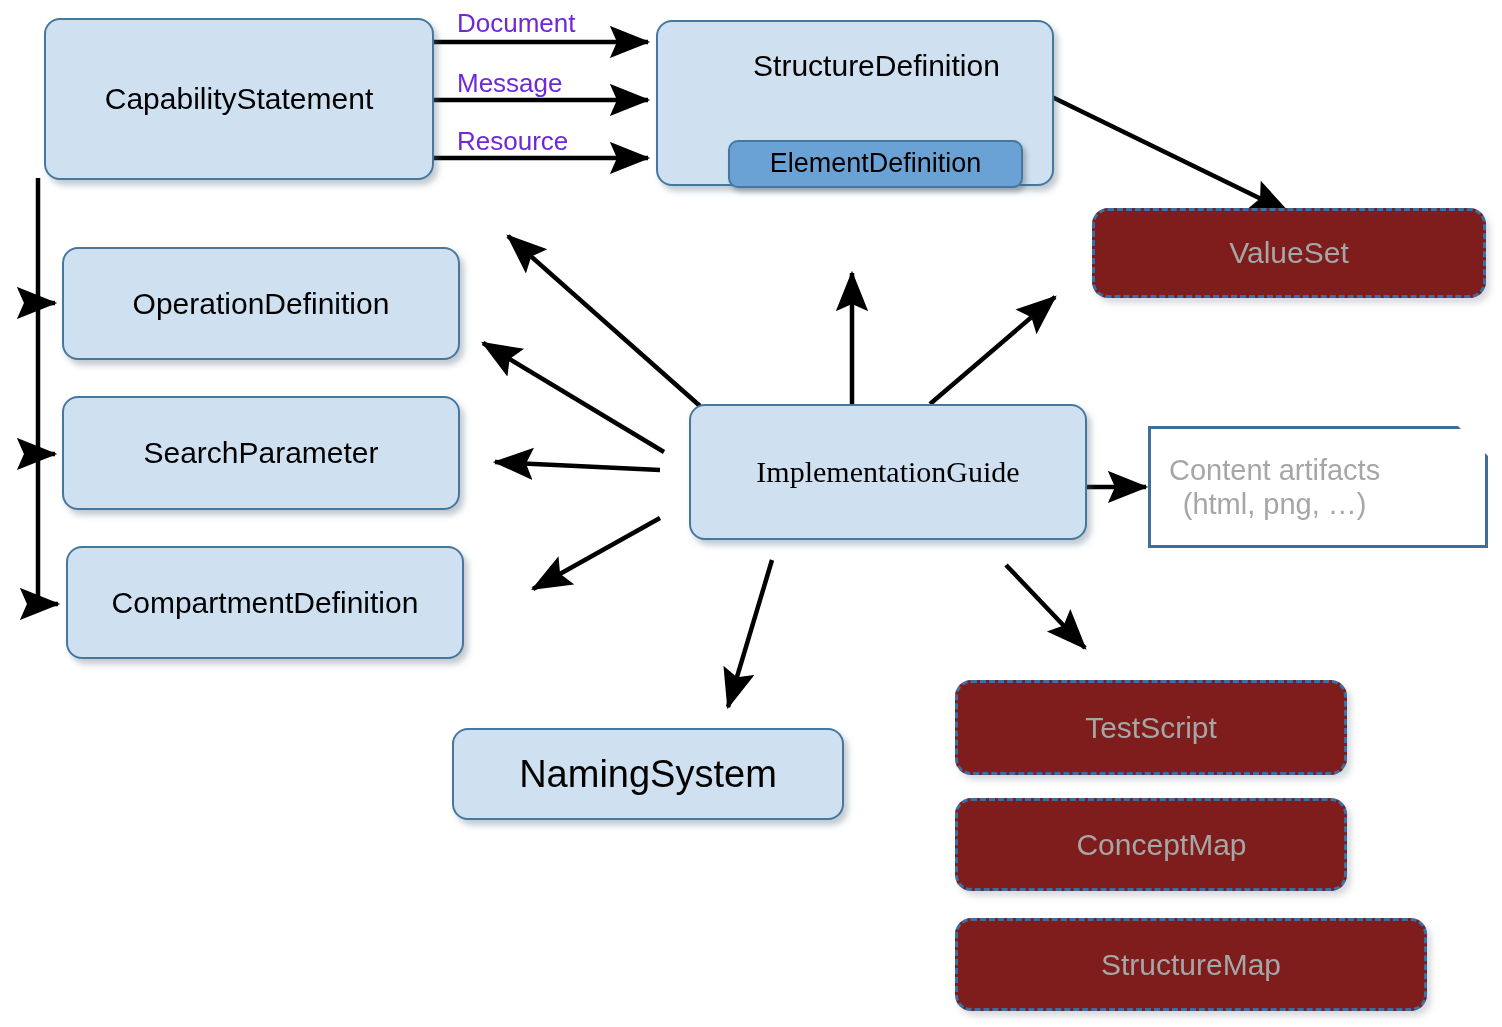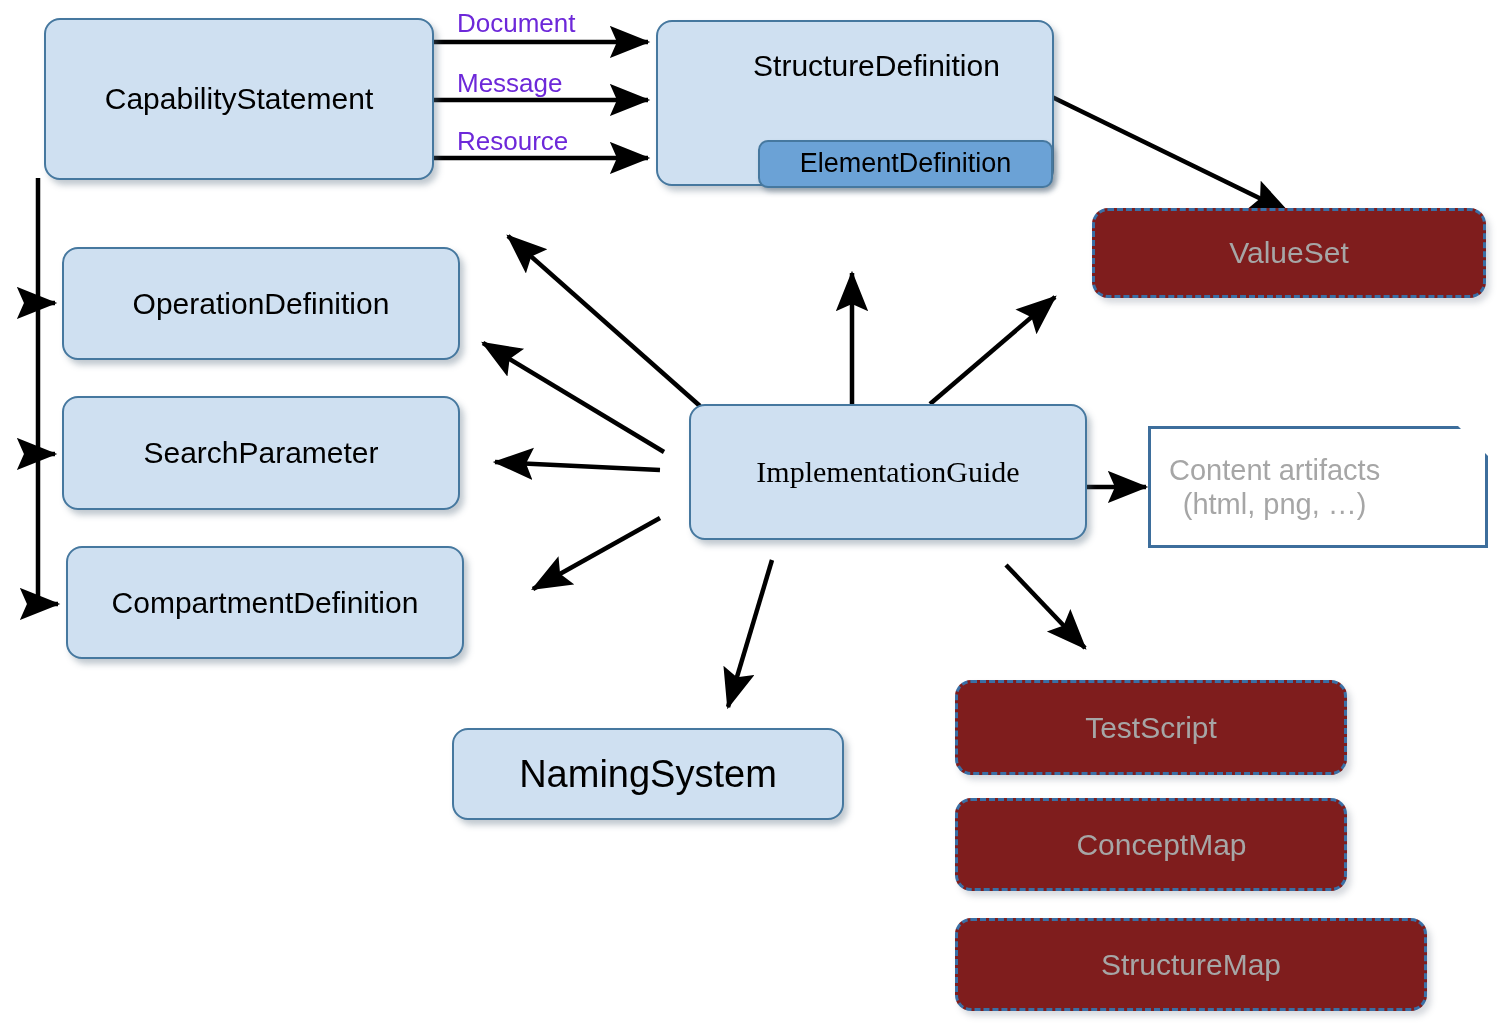--- a/index.html
+++ b/index.html
@@ -48,21 +48,20 @@
     color: #a6a6a6;
     box-shadow: 4px 5px 6px rgba(120,130,145,0.30);
   }
   
   .inner {
     background: #6ba2d6;
     border: 2px solid #46789f;
     border-radius: 10px;
     color: #000000;
     box-shadow: 3px 4px 5px rgba(70,90,110,0.40);
-    margin-left: 30px;
   }
   
   .note {
     background: #ffffff;
     border: 3px solid #3d6e9c;
     color: #a6a6a6;
     justify-content: flex-start;
     text-align: left;
     padding: 0 0 0 18px;
     -webkit-clip-path: polygon(0 0, calc(100% - 30px) 0, 100% 30px, 100% 100%, 0 100%);

